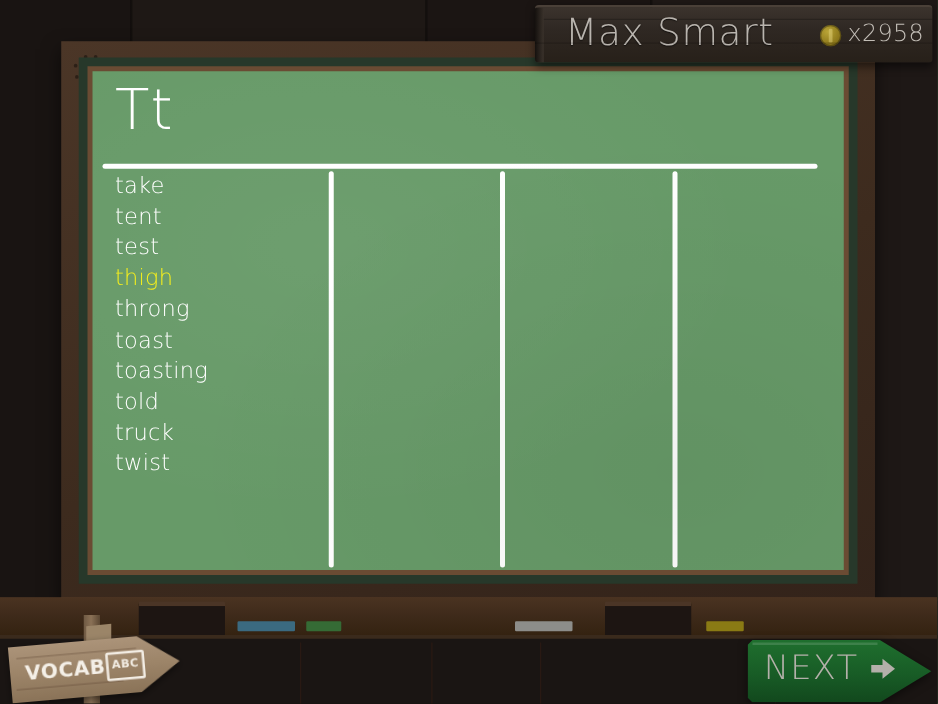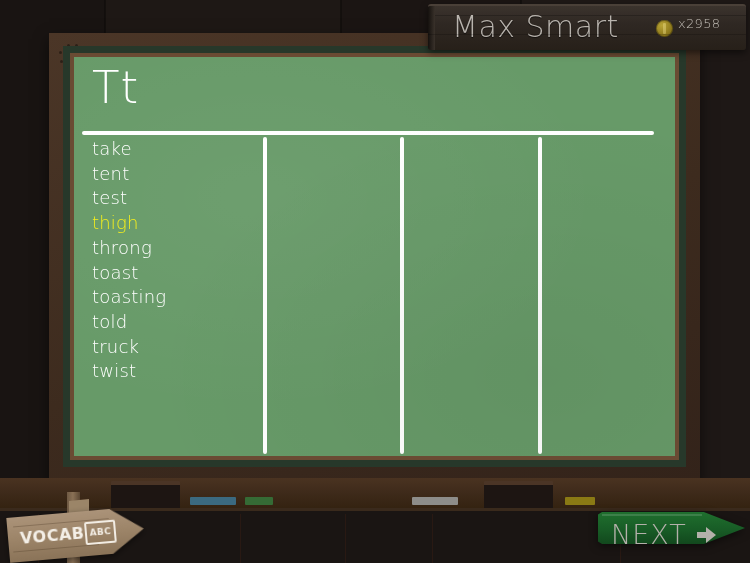--- a/index.html
+++ b/index.html
@@ -219,21 +219,21 @@
     left: 7px; top: 3px;
     width: 3px; height: 11px;
     background: rgba(255,240,160,0.35);
     border-radius: 1px;
   }
   .coin-count {
     position: absolute;
     left: 250px; top: 10px;
     color: #c2bdb6;
     font-family: "DejaVu Sans", sans-serif;
-    font-size: 13px;
+    font-size: 19px;
     font-weight: 300;
     letter-spacing: 0.3px;
   }
 
   
   .sign-post {
     position: absolute;
     left: 67px; top: 492px;
     width: 13px; height: 71px;
     background: linear-gradient(90deg, #6e5943 0%, #8a7156 45%, #5b4733 100%);
@@ -290,21 +290,21 @@
     font-family: "DejaVu Sans", sans-serif;
     font-size: 9px;
     font-weight: bold;
     letter-spacing: 0.4px;
   }
 
   
   .next-btn {
     position: absolute;
     left: 598px; top: 512px;
-    width: 147px; height: 32px;
+    width: 147px; height: 50px;
     cursor: pointer;
     filter: drop-shadow(0 2px 4px rgba(0,0,0,0.5));
   }
   .next-shape {
     position: absolute;
     inset: 0;
     background: linear-gradient(180deg, #1d6b2c 0%, #15542210 0%, #165823 100%);
     background: linear-gradient(180deg, #1f6f2e 0%, #185c26 55%, #12481d 100%);
     clip-path: polygon(4px 0%, 72% 0%, 100% 50%, 72% 100%, 4px 100%, 0% 92%, 0% 8%);
   }

